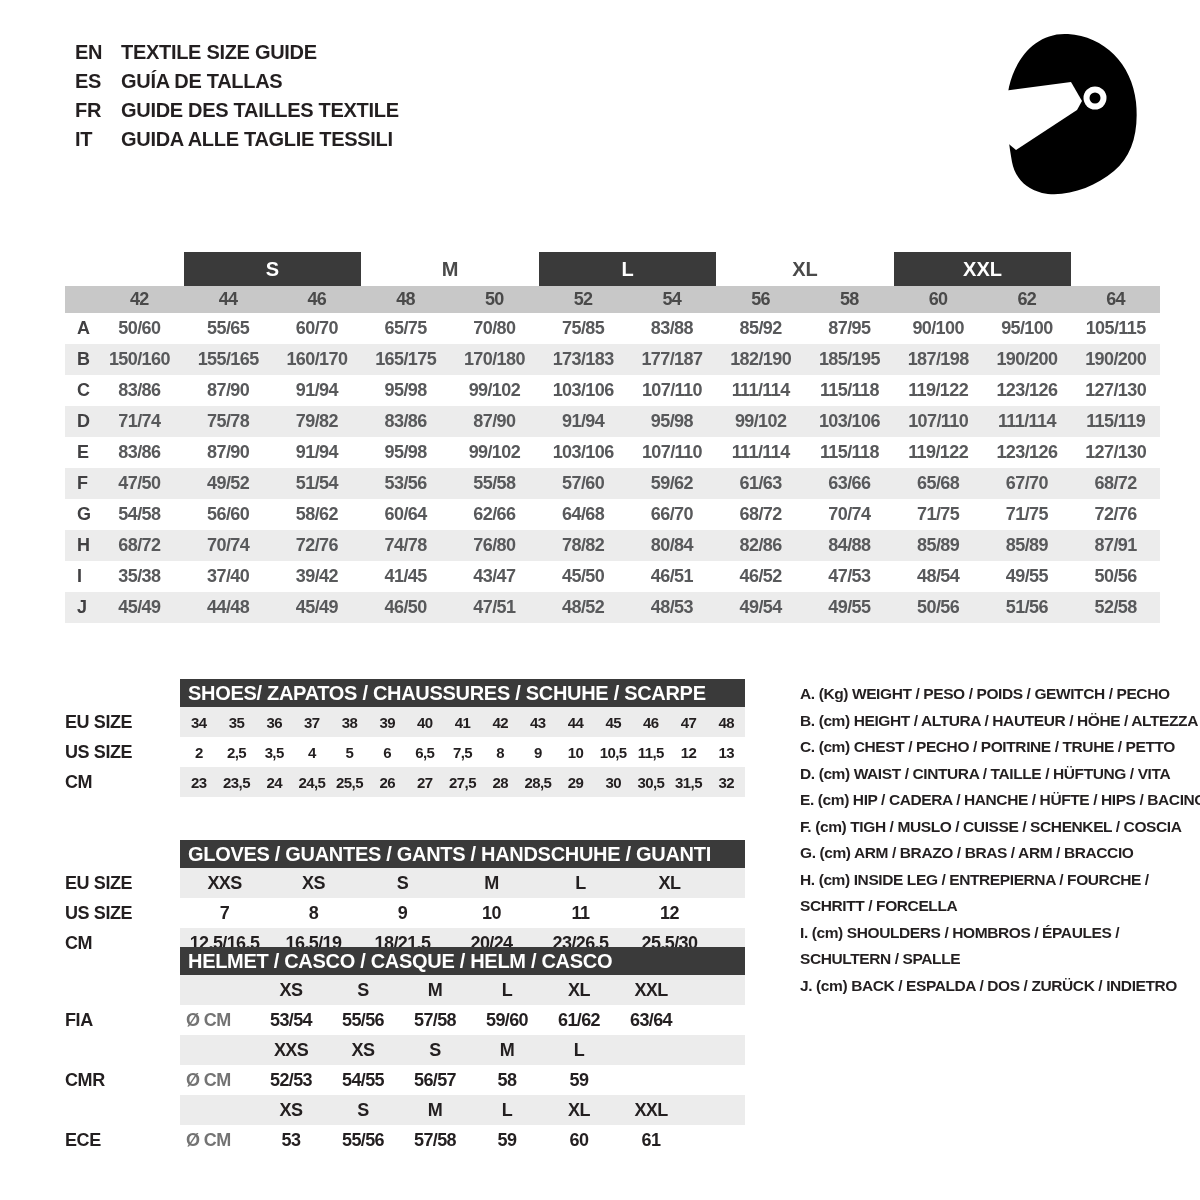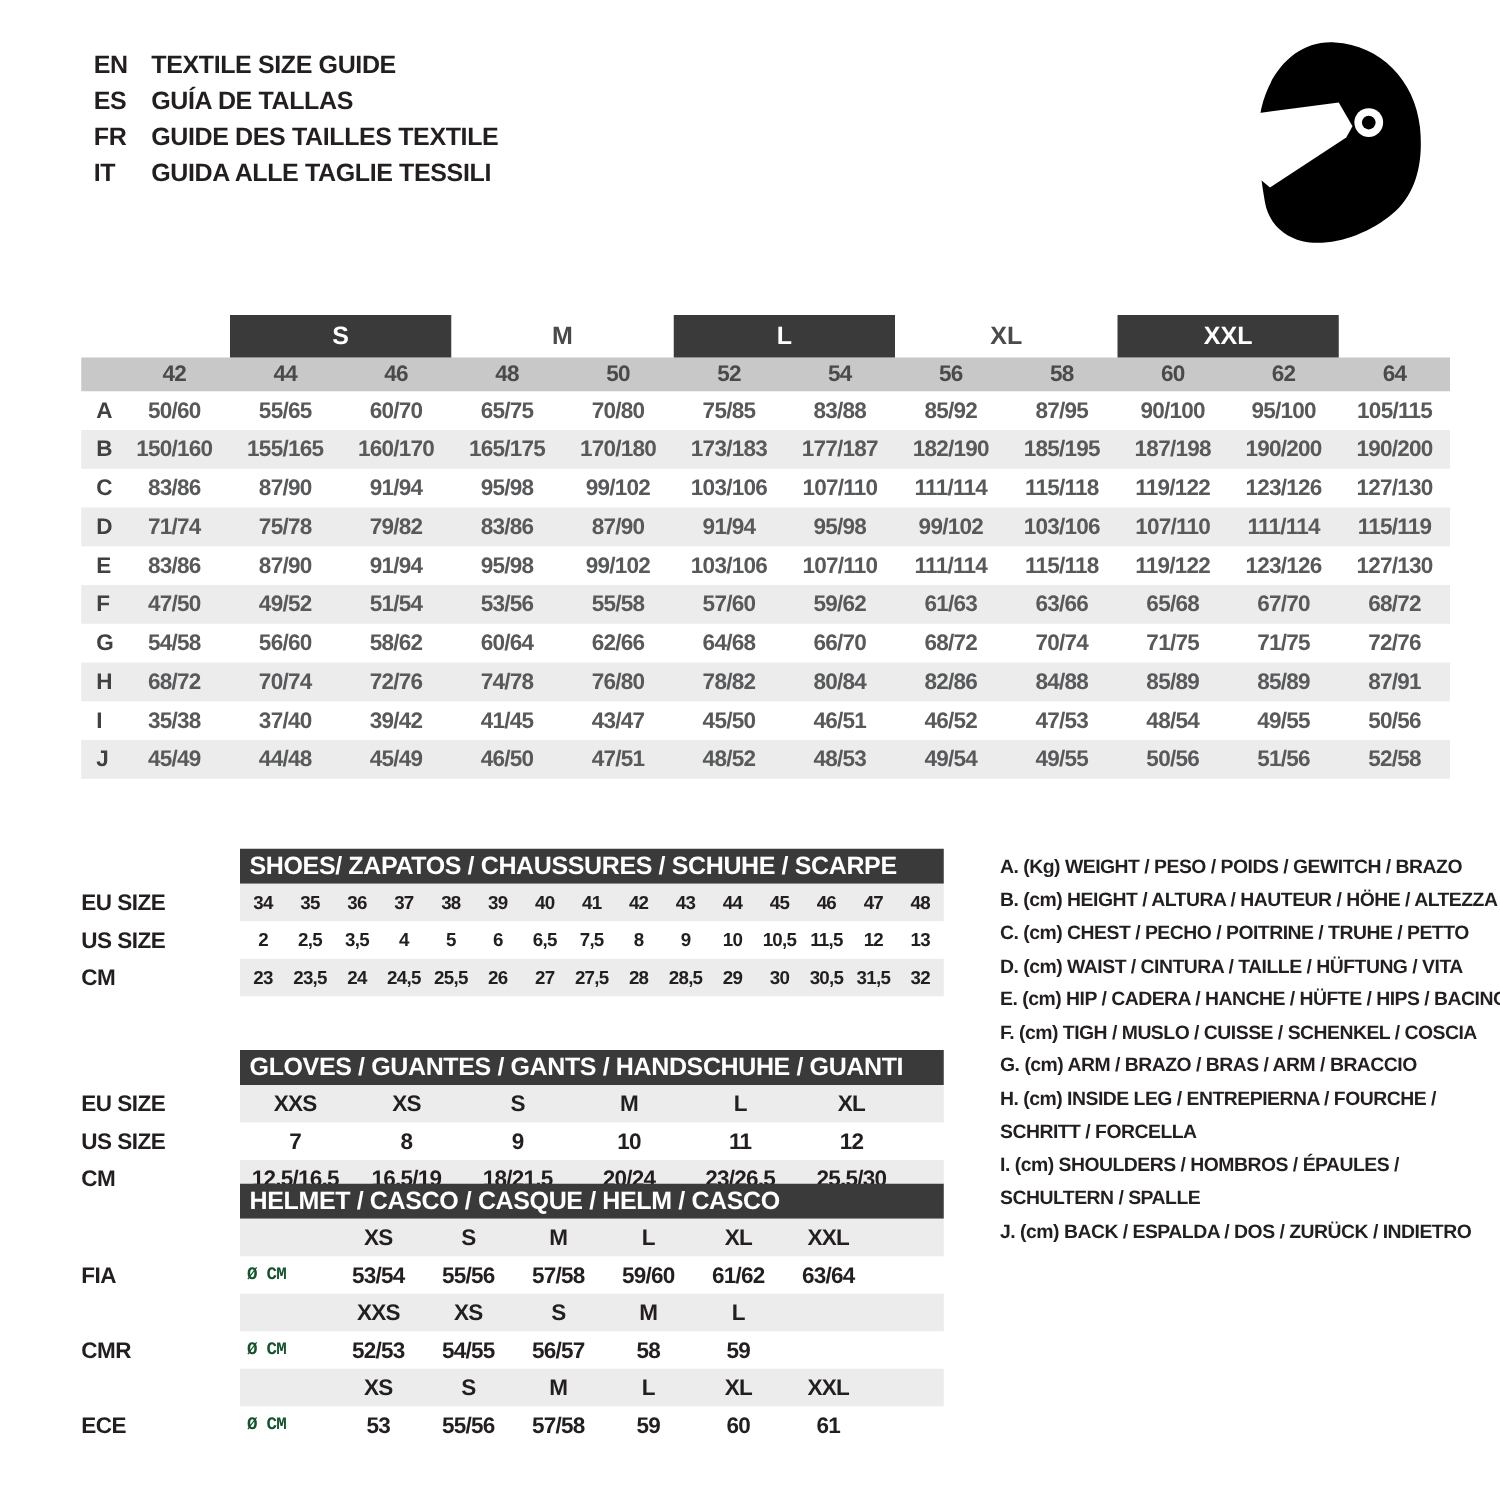--- a/index.html
+++ b/index.html
@@ -29,30 +29,30 @@
   .data-row { height:31px; color:#58595b; }
   .data-row.striped { background:#ececec; }
   .cell { display:flex; align-items:center; justify-content:center; font-weight:bold; font-size:18px; letter-spacing:-0.6px; }
   .letter-cell { display:flex; align-items:center; padding-left:12px; font-weight:bold; font-size:18px; color:#414042; }
 
   
   .section { position:absolute; left:65px; width:690px; }
   .sec-shoes  { top:679px; }
   .sec-gloves { top:840px;text-align:center; }
   .sec-helmet { top:947px;text-align:center; }
-  .sec-row { display:flex;gap:12px; }
+  .sec-row { display:flex; }
   .side-label { width:115px; display:flex; align-items:center; font-weight:bold; font-size:18px; letter-spacing:-0.4px; color:#231f20; }
   .sec-header { width:565px; height:28px; background:#3a3a3a; color:#fff; font-weight:bold; font-size:20px; letter-spacing:-0.3px; display:flex; align-items:center; padding-left:8px; }
   .sec-grid { width:565px; height:30px; display:grid; }
   .band { background:#ececec; }
   .cols15 { grid-template-columns:repeat(15,1fr); }
   .cols15 .cell { font-size:15px; }
   .cols6 { grid-template-columns:repeat(6,89px) 1fr; }
   .helmet-grid { grid-template-columns:75px repeat(6,72px) 1fr; }
-  .unit-cell { display:flex; align-items:center; padding-left:6px; font-weight:bold; font-size:14px; letter-spacing:-0.6px; color:#14532d;font-family:Liberation Mono, monospace; }
+  .unit-cell { display:flex; align-items:center; padding-left:6px; font-weight:bold; font-size:18px; letter-spacing:-0.6px; color:#737373; }
 
   
   .legend { position:absolute; left:800px; top:681px; width:408px; }
   .legend-item { font-weight:bold; font-size:15.5px; line-height:26.5px; letter-spacing:-0.4px; color:#231f20; }
 </style>
 </head>
 <body>
 
 <div class="page">
 
@@ -472,21 +472,21 @@
           <span class="cell">61</span>
         </div>
     </div>
   </div>
 
   <div class="legend">
 
       <div class="legend-item">
         <span>A.</span>
         <span>(Kg)</span>
-        <span>WEIGHT / PESO / POIDS / GEWITCH / BRAZO</span>
+        <span>WEIGHT / PESO / POIDS / GEWITCH / PECHO</span>
       </div>
 
       <div class="legend-item">
         <span>B.</span>
         <span>(cm)</span>
         <span>HEIGHT / ALTURA / HAUTEUR / HÖHE / ALTEZZA</span>
       </div>
 
       <div class="legend-item">
         <span>C.</span>

